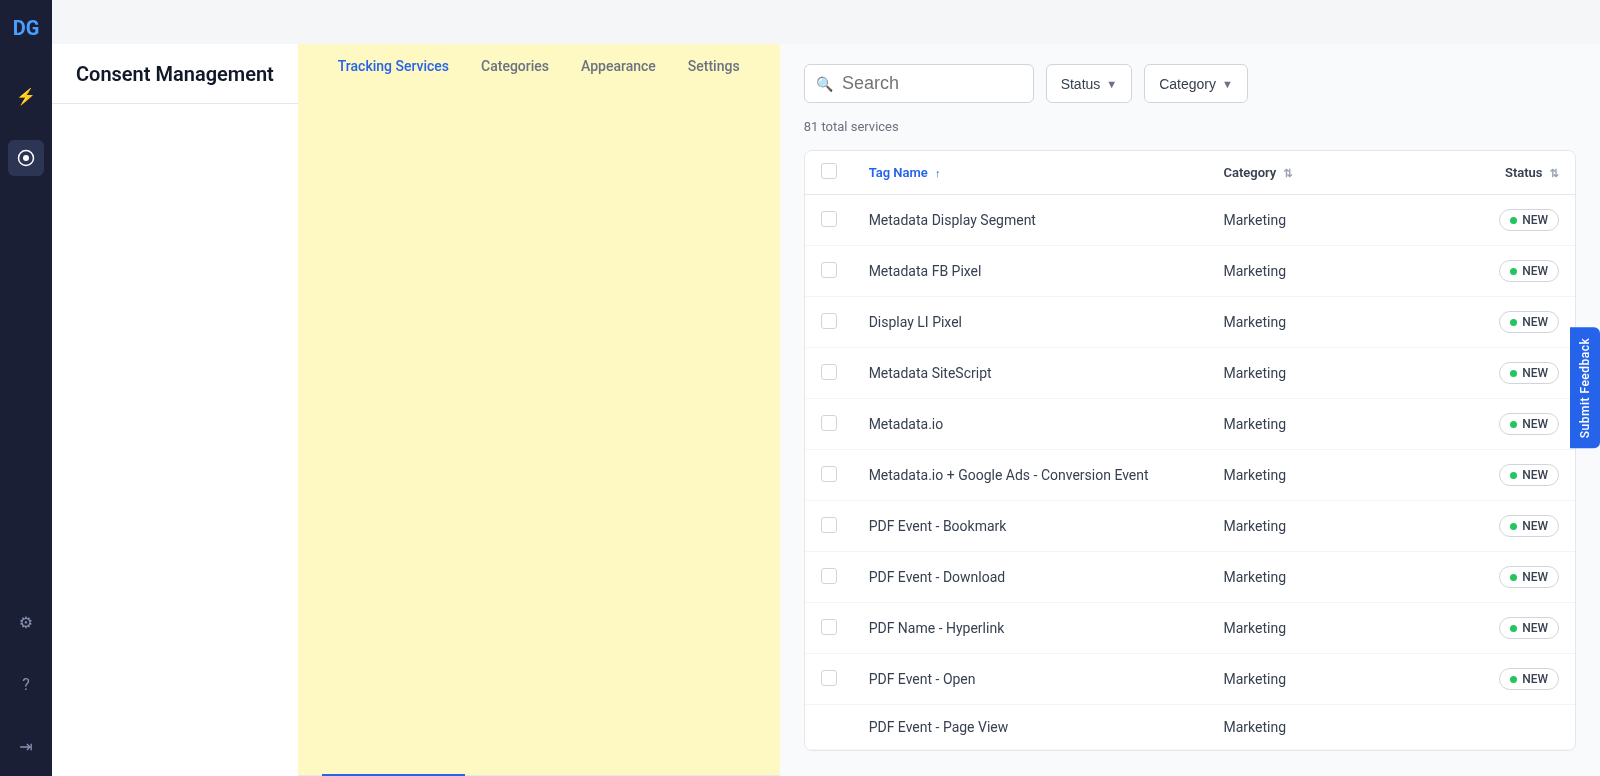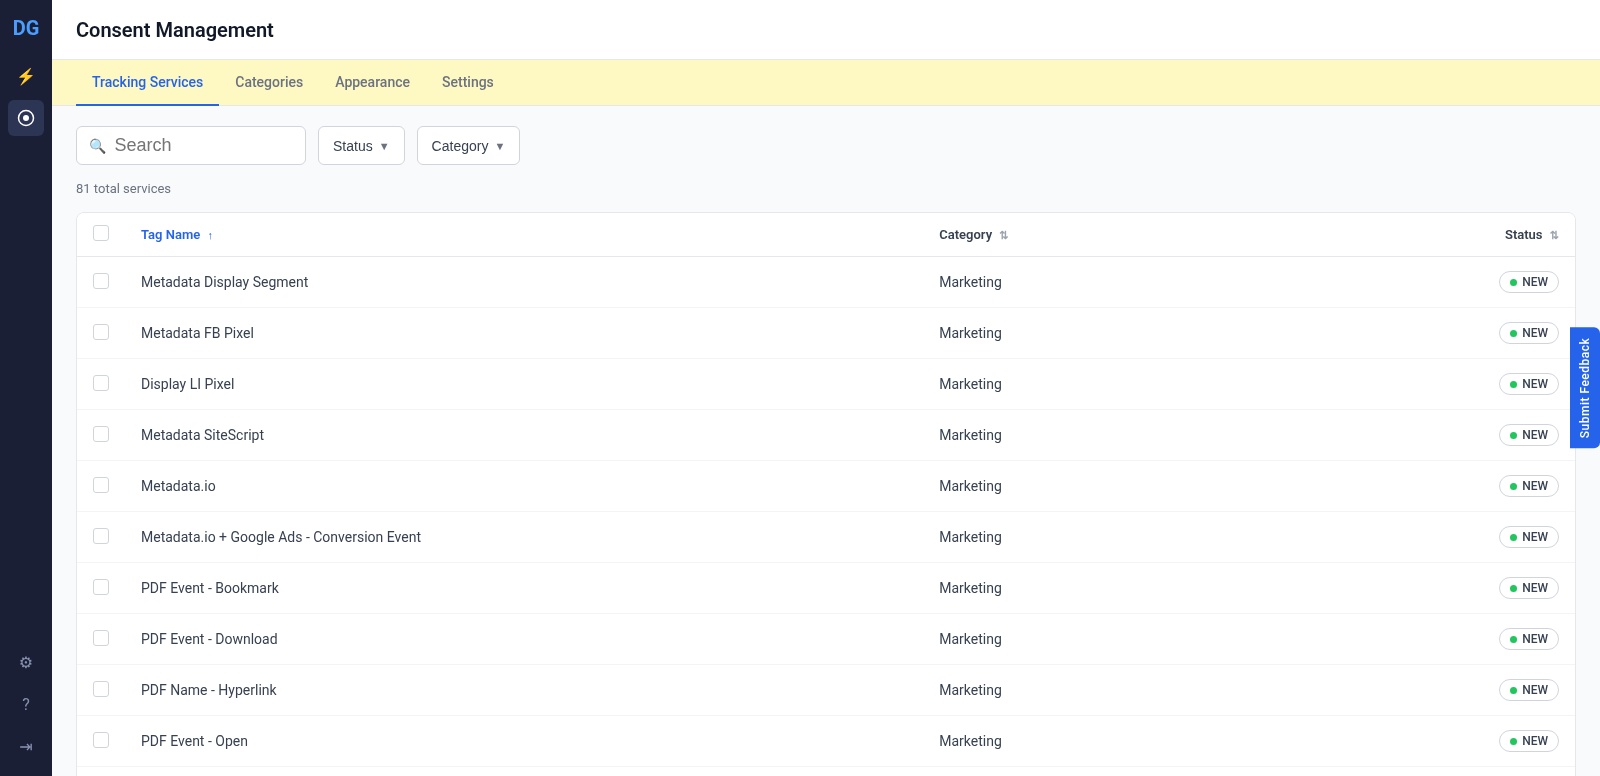--- a/index.html
+++ b/index.html
@@ -6,21 +6,21 @@
     body { font-family: -apple-system, BlinkMacSystemFont, 'Segoe UI', Roboto, sans-serif; background: #f5f6f8; display: flex; height: 776px; overflow: hidden; }
 
     
     .sidebar {
       width: 52px;
       background: #1a1f36;
       display: flex;
       flex-direction: column;
       align-items: center;
       padding: 12px 0;
-      gap: 6px;
+      gap: 26px;
       flex-shrink: 0;
     }
     .sidebar-logo {
       color: #4a9eff;
       font-size: 20px;
       font-weight: bold;
       margin-bottom: 8px;
       padding: 4px;
     }
     .sidebar-icon {
@@ -34,23 +34,24 @@
       font-size: 16px;
       cursor: pointer;
     }
     .sidebar-icon.active { background: #2d3555; color: #fff; }
     .sidebar-spacer { flex: 1; }
 
     
     .main {
       flex: 1;
       display: flex;
-      flex-direction: column;
+      flex-direction: row;
       background: #fff;
       overflow: hidden;
+      margin-top: 44px;
     }
 
     
     .header {
       display: flex;
       align-items: center;
       justify-content: space-between;
       padding: 0 24px;
       height: 60px;
       border-bottom: 1px solid #e5e7eb;

